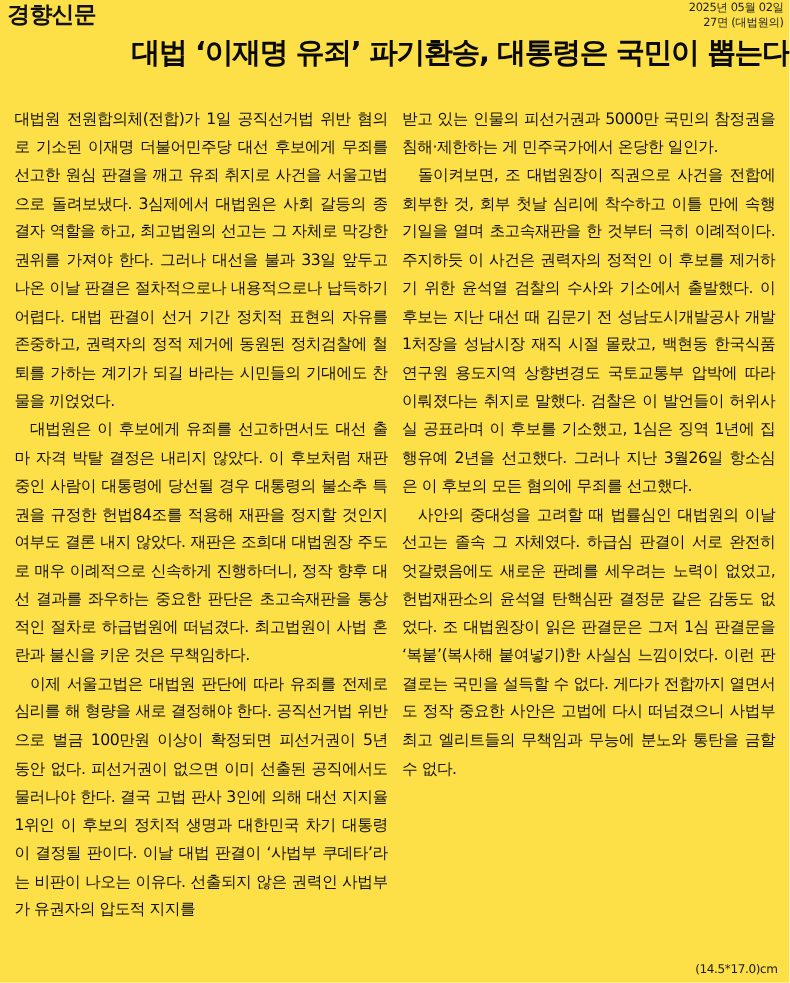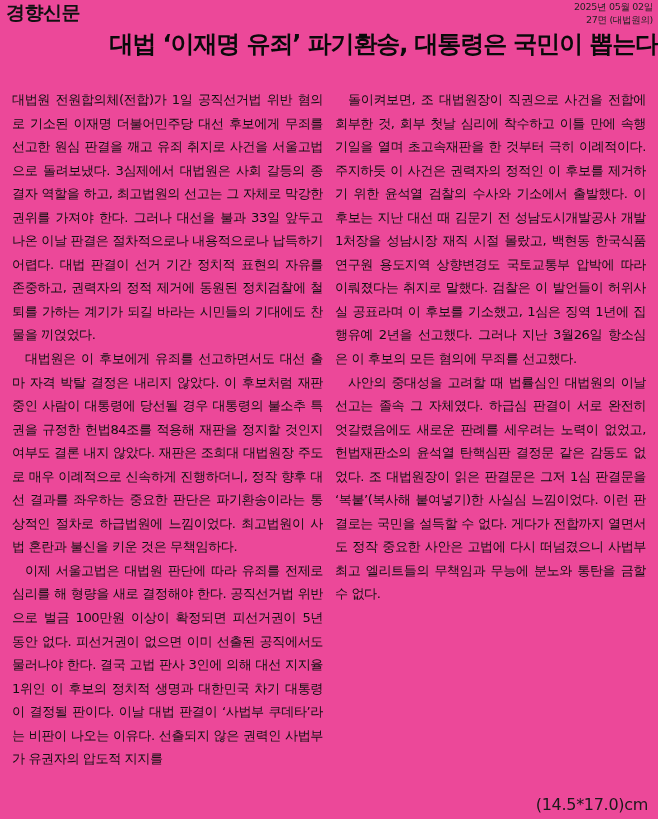--- a/index.html
+++ b/index.html
@@ -7,21 +7,21 @@
     padding: 0;
     background: #ffffff;
   }
   body {
     font-family: "DejaVu Sans", "Liberation Sans", sans-serif;
   }
   .page {
     position: relative;
     width: 658px;
     height: 819px;
-    background: #ec4899;
+    background: #fde047;
     overflow: hidden;
     box-sizing: border-box;
   }
 
   
   .masthead {
     position: absolute;
     top: 0;
     left: 0;
     width: 658px;
@@ -92,21 +92,21 @@
     margin: 0;
     text-indent: 1em;
   }
   .col p.noindent { text-indent: 0; }
 
   
   .size-note {
     position: absolute;
     right: 10px;
     bottom: 5px;
-    font-size: 16px;
+    font-size: 10px;
     color: #1a1a1a;
     letter-spacing: -0.3px;
     white-space: nowrap;
   }
 </style>
 </head>
 <body>
 
 <div class="page">
 
@@ -116,24 +116,25 @@
       <span class="issue-date">2025년 05월 02일</span>
       <span class="issue-page">27면 (대법원의)</span>
     </div>
   </div>
 
   <div class="headline">대법 ‘이재명 유죄’ 파기환송, 대통령은 국민이 뽑는다</div>
 
   <div class="columns">
     <div class="col">
       <p class="noindent">대법원 전원합의체(전합)가 1일 공직선거법 위반 혐의로 기소된 이재명 더불어민주당 대선 후보에게 무죄를 선고한 원심 판결을 깨고 유죄 취지로 사건을 서울고법으로 돌려보냈다. 3심제에서 대법원은 사회 갈등의 종결자 역할을 하고, 최고법원의 선고는 그 자체로 막강한 권위를 가져야 한다. 그러나 대선을 불과 33일 앞두고 나온 이날 판결은 절차적으로나 내용적으로나 납득하기 어렵다. 대법 판결이 선거 기간 정치적 표현의 자유를 존중하고, 권력자의 정적 제거에 동원된 정치검찰에 철퇴를 가하는 계기가 되길 바라는 시민들의 기대에도 찬물을 끼얹었다.</p>
-      <p>대법원은 이 후보에게 유죄를 선고하면서도 대선 출마 자격 박탈 결정은 내리지 않았다. 이 후보처럼 재판 중인 사람이 대통령에 당선될 경우 대통령의 불소추 특권을 규정한 헌법84조를 적용해 재판을 정지할 것인지 여부도 결론 내지 않았다. 재판은 조희대 대법원장 주도로 매우 이례적으로 신속하게 진행하더니, 정작 향후 대선 결과를 좌우하는 중요한 판단은 파기환송이라는 통상적인 절차로 하급법원에 느낌이었다. 최고법원이 사법 혼란과 불신을 키운 것은 무책임하다.</p>
+      <p>대법원은 이 후보에게 유죄를 선고하면서도 대선 출마 자격 박탈 결정은 내리지 않았다. 이 후보처럼 재판 중인 사람이 대통령에 당선될 경우 대통령의 불소추 특권을 규정한 헌법84조를 적용해 재판을 정지할 것인지 여부도 결론 내지 않았다. 재판은 조희대 대법원장 주도로 매우 이례적으로 신속하게 진행하더니, 정작 향후 대선 결과를 좌우하는 중요한 판단은 초고속재판을 통상적인 절차로 하급법원에 떠넘겼다. 최고법원이 사법 혼란과 불신을 키운 것은 무책임하다.</p>
       <p>이제 서울고법은 대법원 판단에 따라 유죄를 전제로 심리를 해 형량을 새로 결정해야 한다. 공직선거법 위반으로 벌금 100만원 이상이 확정되면 피선거권이 5년 동안 없다. 피선거권이 없으면 이미 선출된 공직에서도 물러나야 한다. 결국 고법 판사 3인에 의해 대선 지지율 1위인 이 후보의 정치적 생명과 대한민국 차기 대통령이 결정될 판이다. 이날 대법 판결이 ‘사법부 쿠데타’라는 비판이 나오는 이유다. 선출되지 않은 권력인 사법부가 유권자의 압도적 지지를</p>
     </div>
     <div class="col">
+      <p class="noindent">받고 있는 인물의 피선거권과 5000만 국민의 참정권을 침해·제한하는 게 민주국가에서 온당한 일인가.</p>
       <p>돌이켜보면, 조 대법원장이 직권으로 사건을 전합에 회부한 것, 회부 첫날 심리에 착수하고 이틀 만에 속행기일을 열며 초고속재판을 한 것부터 극히 이례적이다. 주지하듯 이 사건은 권력자의 정적인 이 후보를 제거하기 위한 윤석열 검찰의 수사와 기소에서 출발했다. 이 후보는 지난 대선 때 김문기 전 성남도시개발공사 개발1처장을 성남시장 재직 시절 몰랐고, 백현동 한국식품연구원 용도지역 상향변경도 국토교통부 압박에 따라 이뤄졌다는 취지로 말했다. 검찰은 이 발언들이 허위사실 공표라며 이 후보를 기소했고, 1심은 징역 1년에 집행유예 2년을 선고했다. 그러나 지난 3월26일 항소심은 이 후보의 모든 혐의에 무죄를 선고했다.</p>
       <p>사안의 중대성을 고려할 때 법률심인 대법원의 이날 선고는 졸속 그 자체였다. 하급심 판결이 서로 완전히 엇갈렸음에도 새로운 판례를 세우려는 노력이 없었고, 헌법재판소의 윤석열 탄핵심판 결정문 같은 감동도 없었다. 조 대법원장이 읽은 판결문은 그저 1심 판결문을 ‘복붙’(복사해 붙여넣기)한 사실심 느낌이었다. 이런 판결로는 국민을 설득할 수 없다. 게다가 전합까지 열면서도 정작 중요한 사안은 고법에 다시 떠넘겼으니 사법부 최고 엘리트들의 무책임과 무능에 분노와 통탄을 금할 수 없다.</p>
     </div>
   </div>
 
   <div class="size-note">(14.5*17.0)cm</div>
 
 </div>
 
 </body></html>

